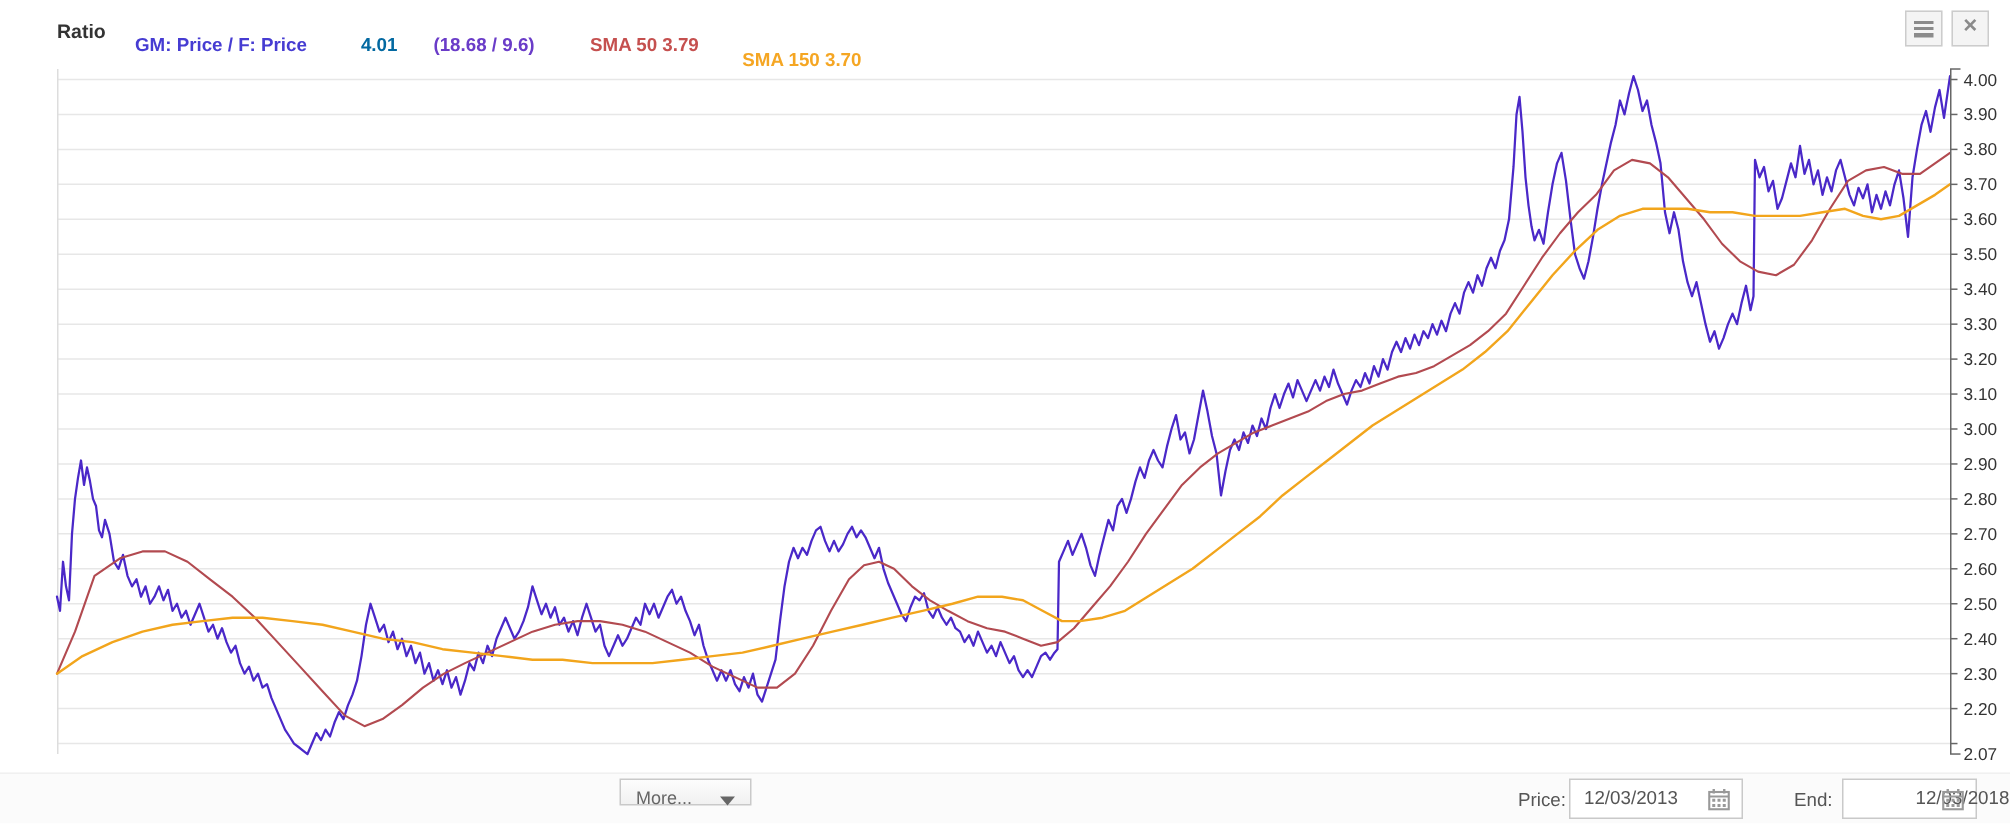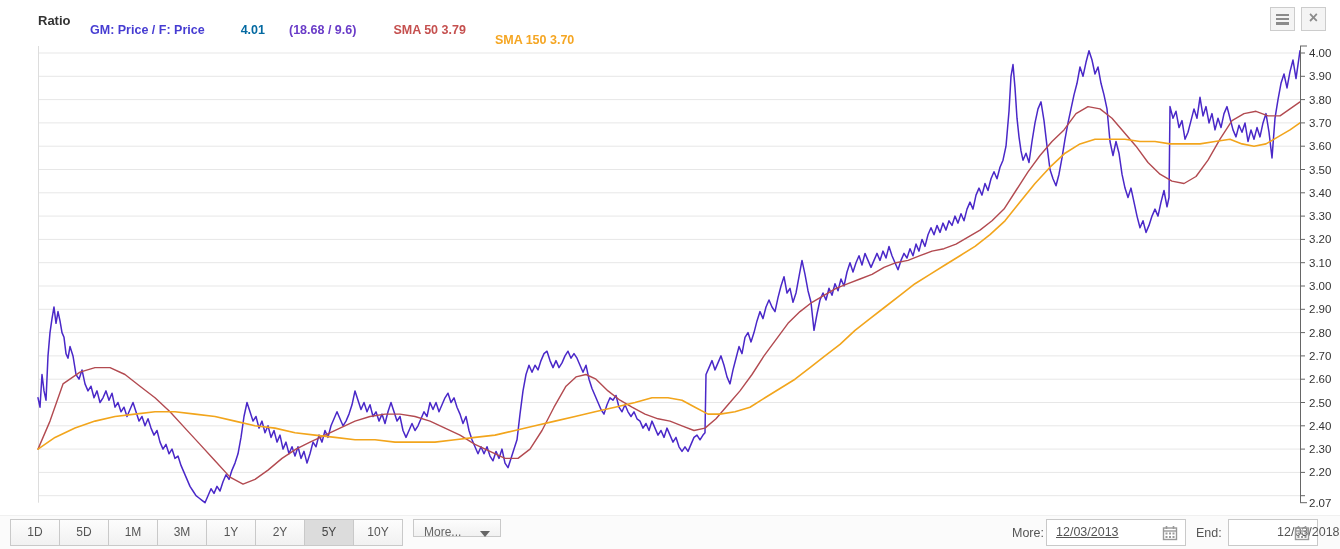--- a/index.html
+++ b/index.html
@@ -32,21 +32,21 @@
   .range-btn.active { background:#dcdcdc; color:#444; }
   #more-btn { position:absolute; left:413px; top:3px; width:88px; height:18px;
     background:linear-gradient(#fdfdfd,#f1f1f1); border:1px solid #c9c9c9; color:#666;
     font-size:12px; line-height:25px; padding-left:10px; cursor:pointer; }
   #more-arrow { position:absolute; right:10px; top:11px; width:0; height:0;
     border-left:5px solid transparent; border-right:5px solid transparent; border-top:6px solid #666; }
   .date-label { position:absolute; top:10px; font-size:12.5px; color:#555; }
   .date-box { position:absolute; top:3px; height:27px; background:#fff; border:1px solid #c9c9c9;
     font-size:12.5px; color:#555; line-height:25px; padding-left:9px; cursor:text; }
   .cal-icon { position:absolute; right:7px; top:5px; }
-  #start-label { left:1012px; } #start-box { left:1046px; width:140px;text-decoration:underline; }
+  #start-label { left:1012px; } #start-box { left:1046px; width:116px; }
   #end-label { left:1196px; } #end-box { left:1228px; width:90px;padding-left:48px; }
 </style>
 </head>
 <body>
 
 <div id="app">
 
   <svg id="chart-svg" width="1340" height="515">
       <line x1="38" y1="53.0" x2="1300" y2="53.0" stroke="#e7e7e7" stroke-width="1"></line>
       <line x1="38" y1="76.3" x2="1300" y2="76.3" stroke="#e7e7e7" stroke-width="1"></line>
@@ -134,35 +134,25 @@
             <i></i>
           </span>
       </div>
       <div class="win-btn">
         <span class="close-glyph">×</span>
       </div>
     </div>
   </div>
 
   <div id="footer">
-    <div id="ranges">
-        <div class="range-btn">1D</div>
-        <div class="range-btn">5D</div>
-        <div class="range-btn">1M</div>
-        <div class="range-btn">3M</div>
-        <div class="range-btn">1Y</div>
-        <div class="range-btn">2Y</div>
-        <div class="range-btn active">5Y</div>
-        <div class="range-btn">10Y</div>
-      </div>
     <div id="more-btn">
       <span>More...</span>
       <span id="more-arrow"></span>
     </div>
-    <span id="start-label" class="date-label">More:</span>
+    <span id="start-label" class="date-label">Price:</span>
     <div id="start-box" class="date-box">
       <span>12/03/2013</span>
       <svg class="cal-icon" width="16" height="16" viewBox="0 0 16 16">
         <rect x="1.5" y="3" width="13" height="11.5" fill="none" stroke="#999" stroke-width="1.4"></rect>
         <line x1="1.5" y1="6" x2="14.5" y2="6" stroke="#999" stroke-width="1.4"></line>
         <line x1="4.5" y1="1" x2="4.5" y2="4" stroke="#999" stroke-width="1.6"></line>
         <line x1="11.5" y1="1" x2="11.5" y2="4" stroke="#999" stroke-width="1.6"></line>
         <g fill="#999">
             <rect x="3.5" y="7.5" width="2" height="2"></rect>
             <rect x="7" y="7.5" width="2" height="2"></rect>

